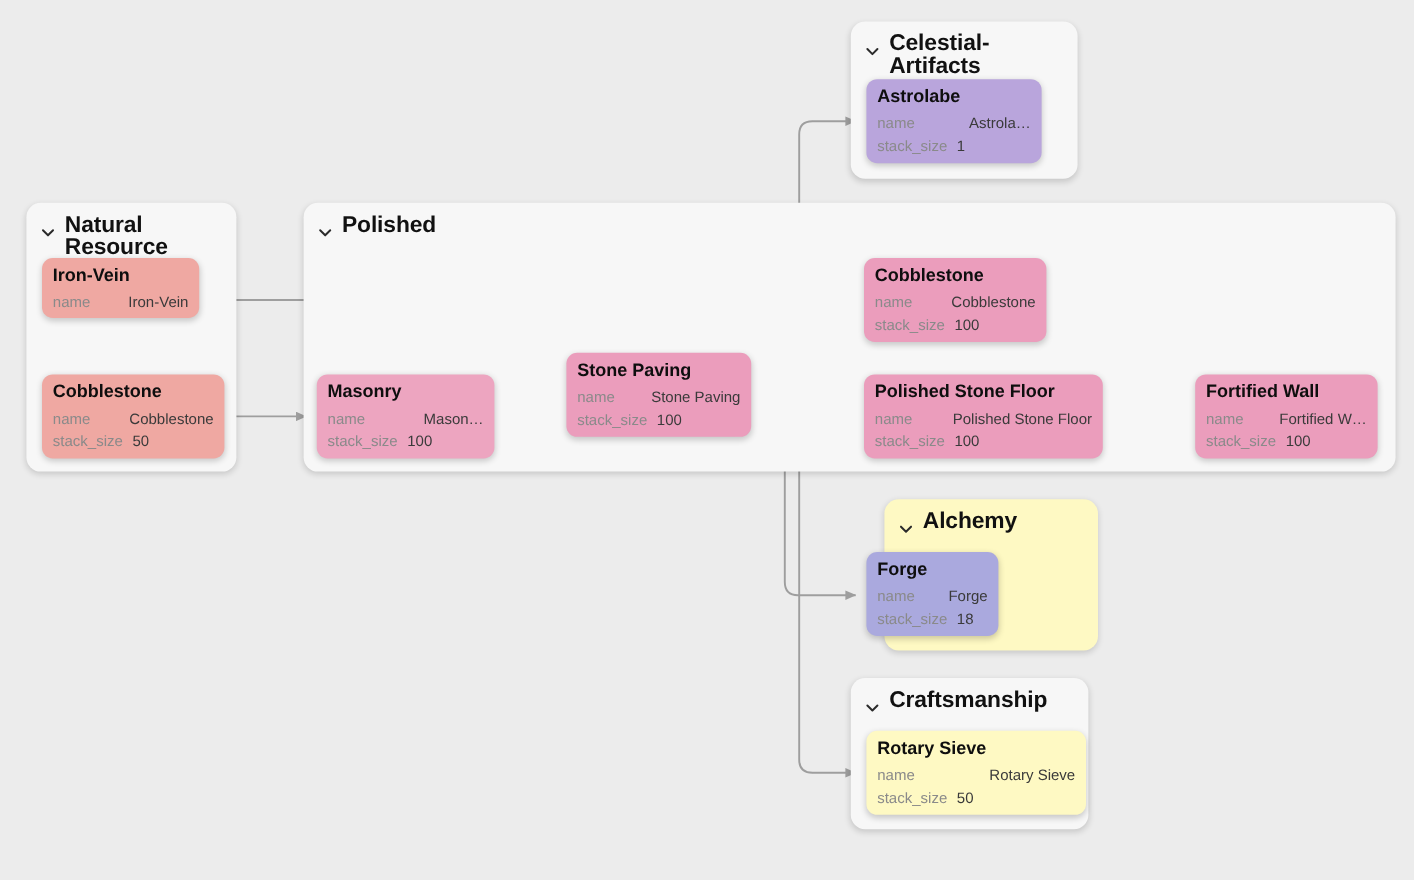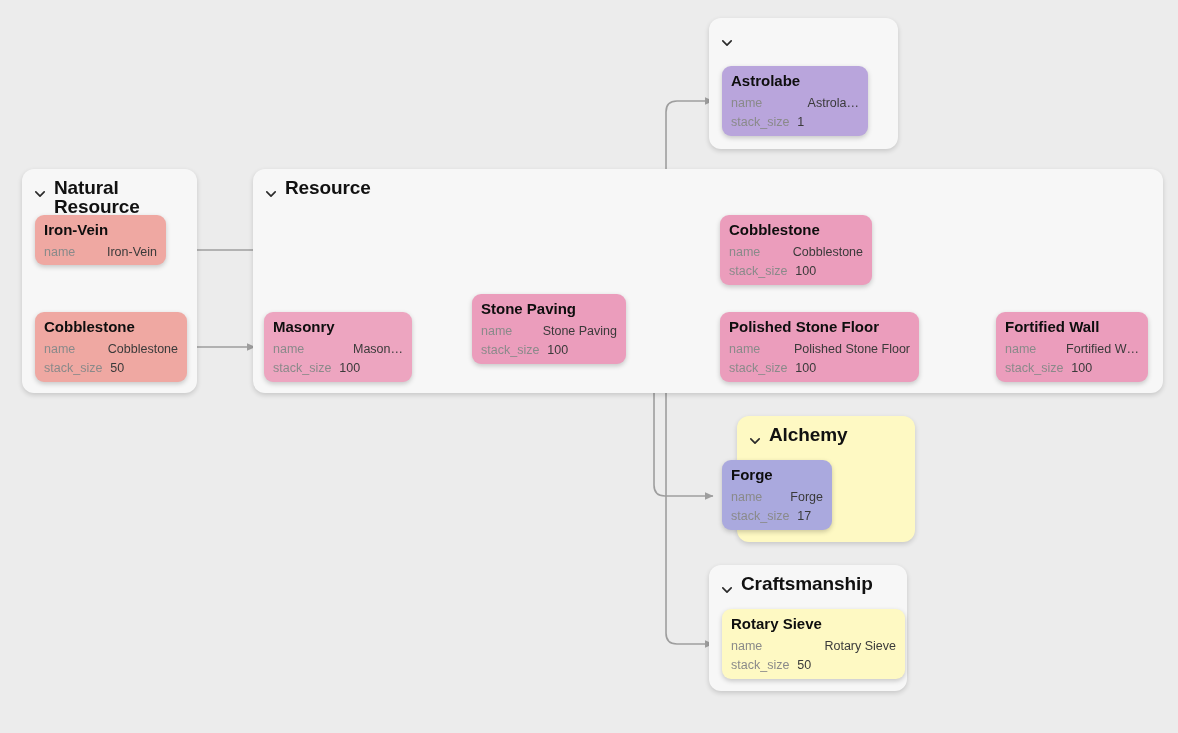--- a/index.html
+++ b/index.html
@@ -140,40 +140,41 @@
   </svg>
 
   <div id="groups-layer">
       <div class="group" style="left: 709px; top: 18px; width: 189px; height: 131px; background: rgb(247, 247, 247);">
         <div class="group-header">
           <span class="chev">
             <svg viewBox="0 0 16 16" width="14" height="14" aria-hidden="true">
               <path d="M3.2 5.6 L8 10.4 L12.8 5.6" fill="none" stroke="currentColor" stroke-width="1.9" stroke-linecap="round" stroke-linejoin="round"></path>
             </svg>
           </span>
+          <div class="group-title">Celestial-Artifacts</div>
         </div>
       </div>
       <div class="group" style="left: 22px; top: 169px; width: 175px; height: 224px; background: rgb(247, 247, 247);">
         <div class="group-header">
           <span class="chev">
             <svg viewBox="0 0 16 16" width="14" height="14" aria-hidden="true">
               <path d="M3.2 5.6 L8 10.4 L12.8 5.6" fill="none" stroke="currentColor" stroke-width="1.9" stroke-linecap="round" stroke-linejoin="round"></path>
             </svg>
           </span>
           <div class="group-title">Natural Resource</div>
         </div>
       </div>
       <div class="group" style="left: 253px; top: 169px; width: 910px; height: 224px; background: rgb(247, 247, 247);">
         <div class="group-header">
           <span class="chev">
             <svg viewBox="0 0 16 16" width="14" height="14" aria-hidden="true">
               <path d="M3.2 5.6 L8 10.4 L12.8 5.6" fill="none" stroke="currentColor" stroke-width="1.9" stroke-linecap="round" stroke-linejoin="round"></path>
             </svg>
           </span>
-          <div class="group-title">Resource</div>
+          <div class="group-title">Polished</div>
         </div>
       </div>
       <div class="group" style="left: 737px; top: 416px; width: 178px; height: 126px; background: #fef9c3;">
         <div class="group-header">
           <span class="chev">
             <svg viewBox="0 0 16 16" width="14" height="14" aria-hidden="true">
               <path d="M3.2 5.6 L8 10.4 L12.8 5.6" fill="none" stroke="currentColor" stroke-width="1.9" stroke-linecap="round" stroke-linejoin="round"></path>
             </svg>
           </span>
           <div class="group-title">Alchemy</div>
@@ -280,21 +281,21 @@
         </div>
       </div>
       <div class="node" style="left: 722px; top: 460px; width: 110px; height: 70px; background: rgb(170, 169, 222);">
         <div class="node-title">Forge</div>
         <div class="row">
           <span class="k">name</span>
           <span class="v">Forge</span>
         </div>
         <div class="row left">
           <span class="k">stack_size</span>
-          <span class="v" style="margin-left: 0px; padding-left: 8px;">17</span>
+          <span class="v" style="margin-left: 0px; padding-left: 8px;">18</span>
         </div>
       </div>
       <div class="node" style="left: 722px; top: 609px; width: 183px; height: 70px; background: #fef9c3;">
         <div class="node-title">Rotary Sieve</div>
         <div class="row">
           <span class="k">name</span>
           <span class="v">Rotary Sieve</span>
         </div>
         <div class="row left">
           <span class="k">stack_size</span>

